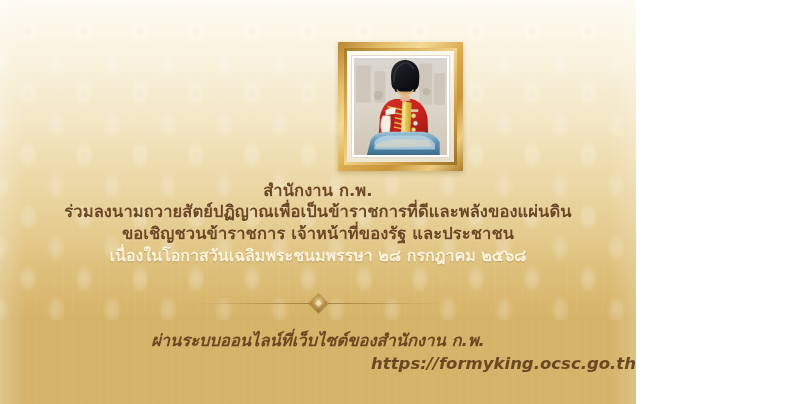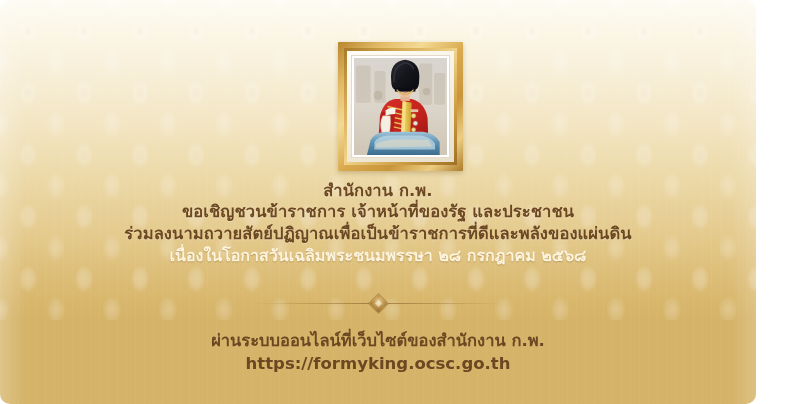--- a/index.html
+++ b/index.html
@@ -5,37 +5,36 @@
 <style>
   html, body {
     margin: 0;
     padding: 0;
     background: #ffffff;
   }
   * { box-sizing: border-box; }
 
   .banner {
     position: relative;
-    width: 756px;
+    width: 636px;
     height: 404px;
     overflow: hidden;
     font-family: "DejaVu Sans", "Liberation Sans", sans-serif;
     background: linear-gradient(
         to bottom,
         #fdfbf3 0%,
         #fbf6e6 8%,
         #f8efd8 18%,
         #f3e6c4 30%,
         #ecd9a8 44%,
         #e4ca8d 58%,
         #ddbe78 68%,
         #d8b76c 75%,
         #d5b368 79%
       );
-    border-radius: 10px;
   }
 
   
   .pattern-layer {
     position: absolute;
     left: 0; right: 0; top: 0;
     height: 320px;
     background-image:
       radial-gradient(ellipse 14px 20px at 50% 50%,
         rgba(255,255,255,0.40) 0%,
@@ -188,35 +187,37 @@
     margin: 4px 0 0 4px;
     background: rgba(255,248,225,0.55);
   }
 
   
   .footer-block {
     position: absolute;
     left: 0; right: 0;
     top: 330px;
     text-align: center;
+    font-style: italic;
   }
   .footer-line {
     display: block;
     color: #6b4722;
     font-weight: bold;
     font-size: 16.5px;
     line-height: 22px;
   }
   .footer-url {
     display: block;
     color: #6b4722;
     font-weight: bold;
     font-size: 16.5px;
     line-height: 23px;
     text-decoration: none;
+    text-align: right;
   }
 </style>
 </head>
 <body>
 
 <div class="banner">
 
   <div class="pattern-layer"></div>
   <div class="pattern-layer2"></div>
   <div class="strips"></div>
@@ -314,22 +315,22 @@
 
         <path d="M18 88 Q22 80 34 79 L74 79 Q88 81 92 90 L92 104 L14 104 Z" fill="url(#carg)"></path>
         <path d="M22 90 Q26 84 36 83 L72 83 Q83 85 87 92 L87 98 L22 98 Z" fill="#bdd8e6" opacity="0.75"></path>
         <path d="M24 92 Q34 87 50 87 L80 88 L84 95 L24 96 Z" fill="#e7dbbf" opacity="0.55"></path>
       </svg>
     </div>
   </div>
 
   <div class="text-block">
     <span class="line line-1">สำนักงาน ก.พ.</span>
+    <span class="line line-3">ร่วมลงนามถวายสัตย์ปฏิญาณเพื่อเป็นข้าราชการที่ดีและพลังของแผ่นดิน</span>
     <span class="line line-2">ขอเชิญชวนข้าราชการ เจ้าหน้าที่ของรัฐ และประชาชน</span>
-    <span class="line line-3">ร่วมลงนามถวายสัตย์ปฏิญาณเพื่อเป็นข้าราชการที่ดีและพลังของแผ่นดิน</span>
     <span class="line-date">เนื่องในโอกาสวันเฉลิมพระชนมพรรษา ๒๘ กรกฎาคม ๒๕๖๘</span>
   </div>
 
   <div class="divider">
     <span class="rule"></span>
     <span class="gem"></span>
     <span class="rule right"></span>
   </div>
 
   <div class="footer-block">

